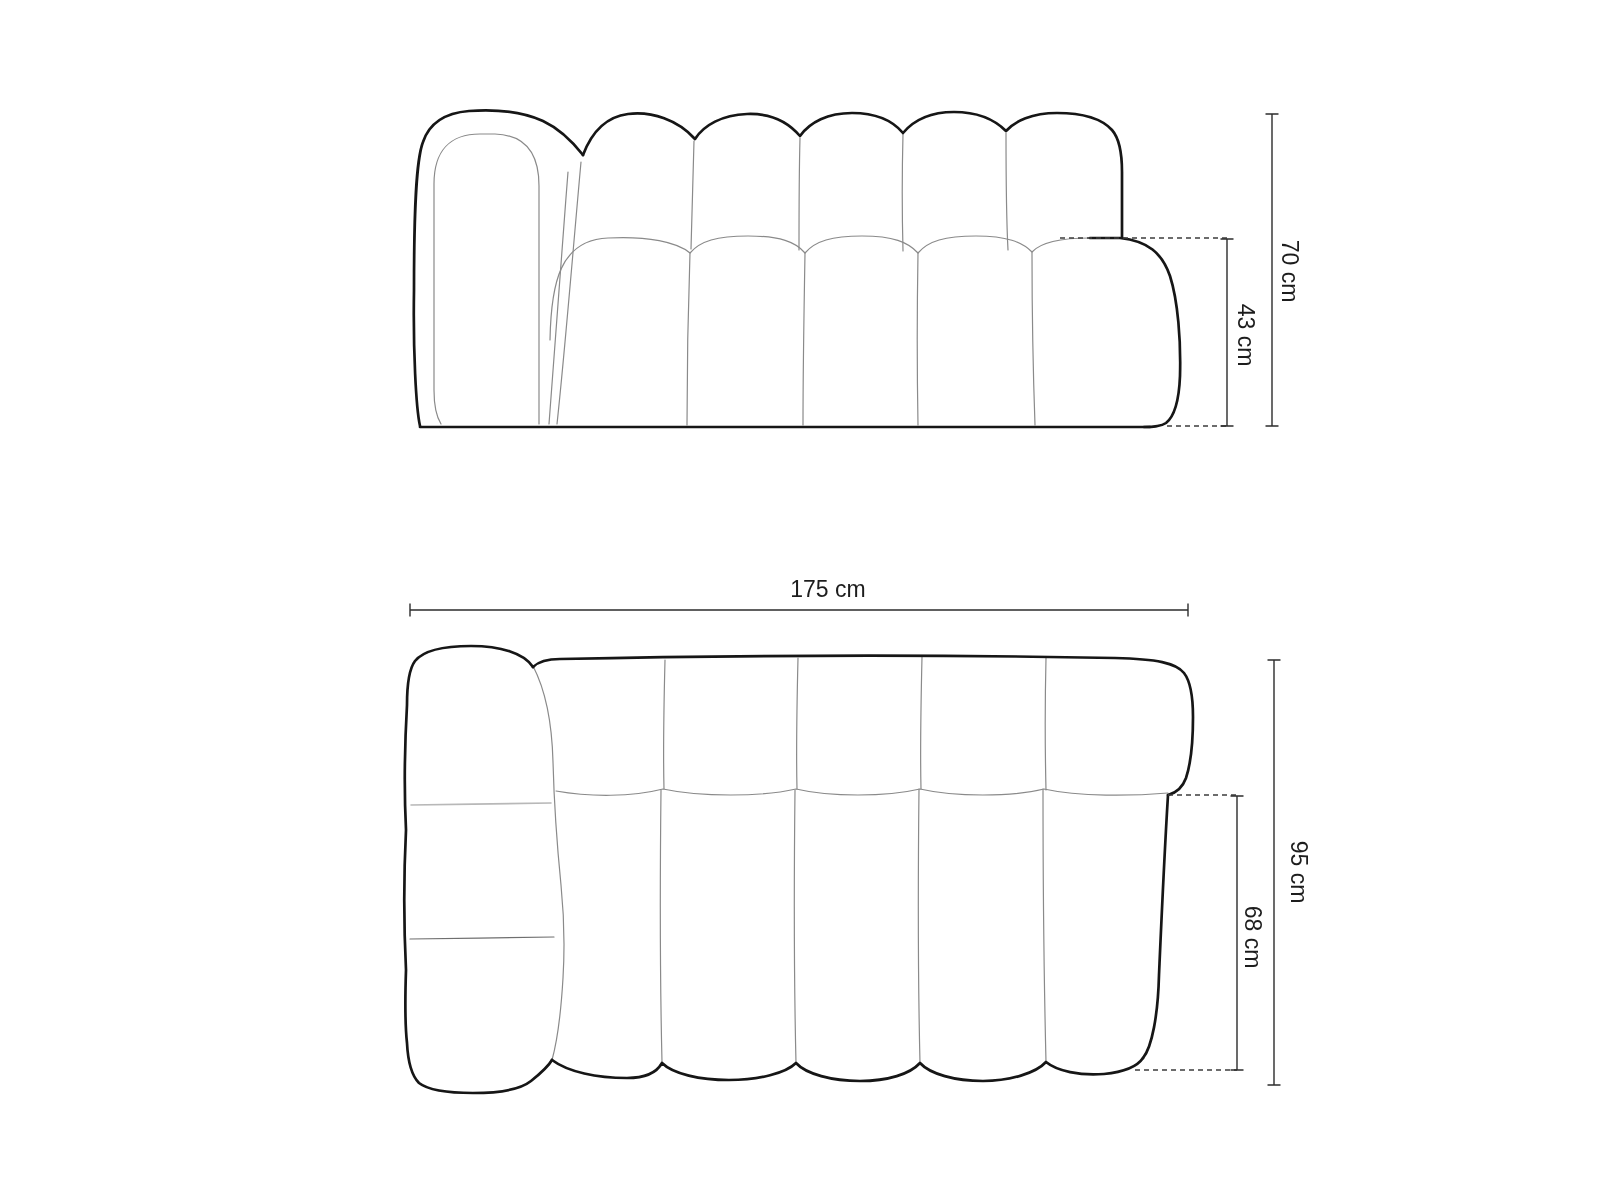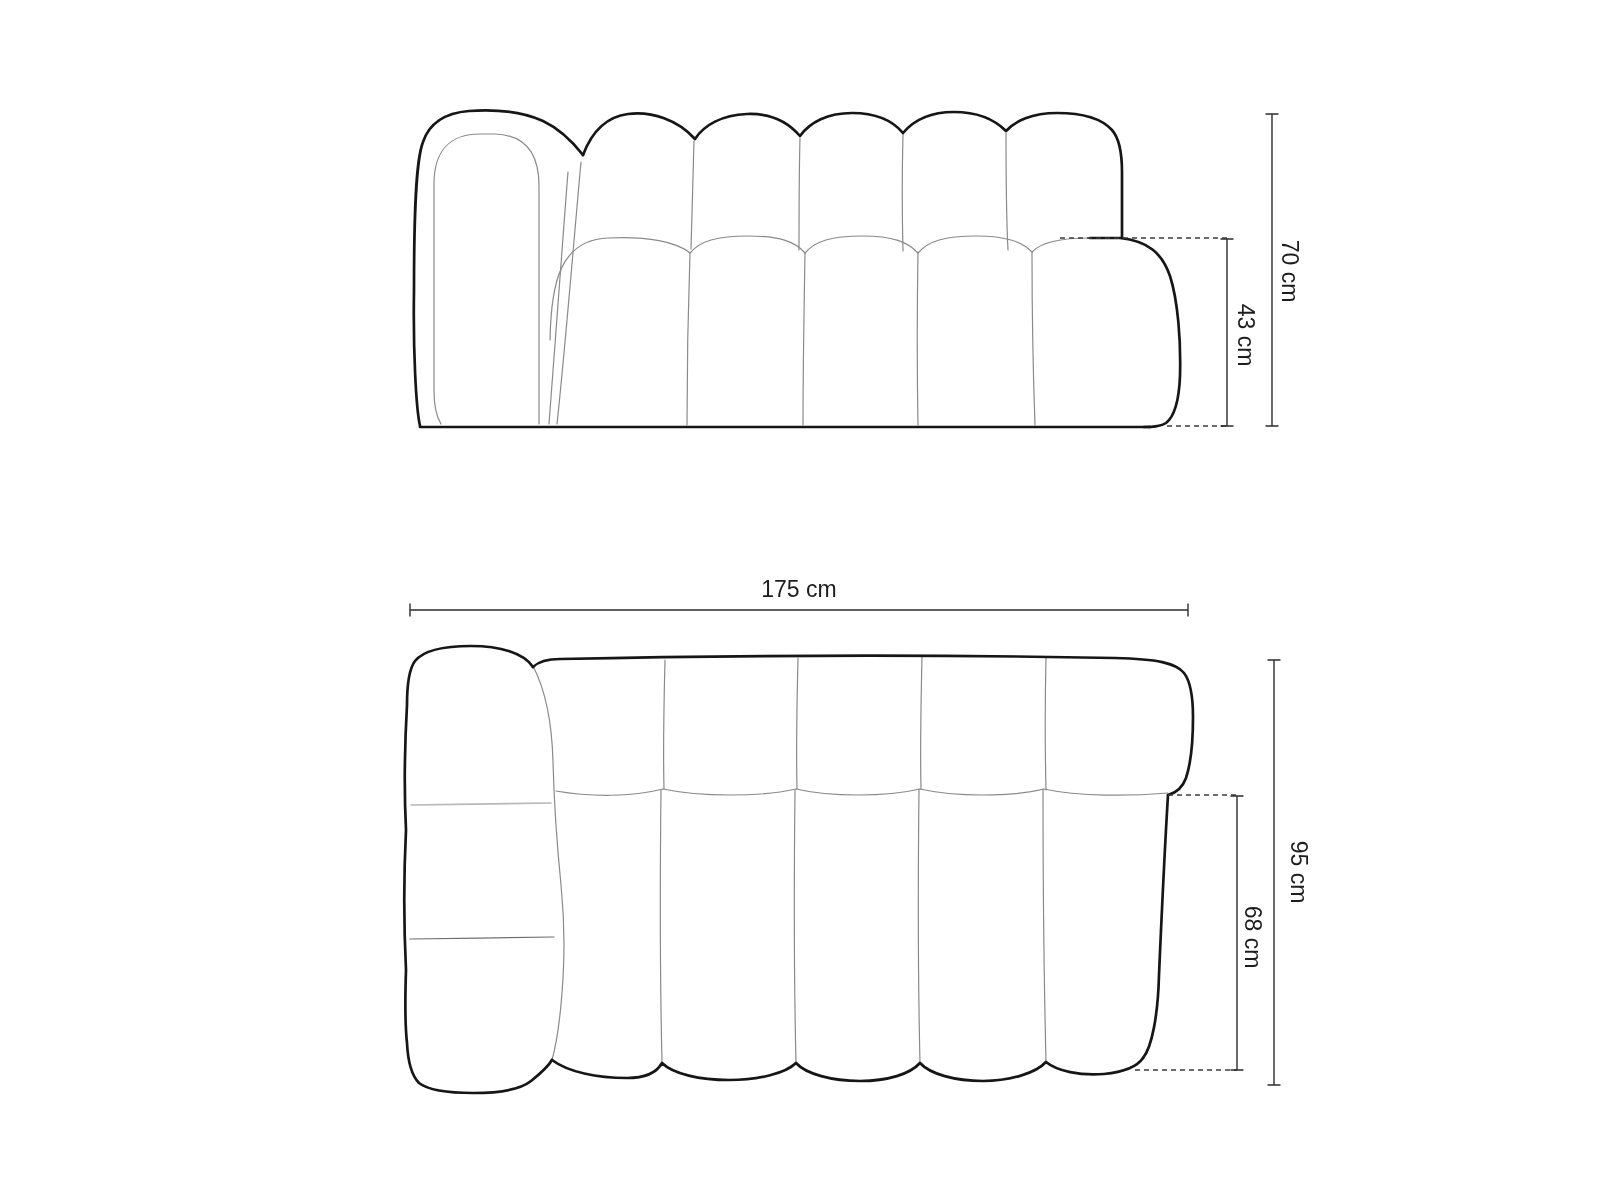--- a/index.html
+++ b/index.html
@@ -88,19 +88,19 @@
       <g>
         <path class="dim-line" d="M 1274 660 V 1085 M 1267.5 660 H 1280.5 M 1267.5 1085 H 1280.5"></path>
       </g>
     </g>
   </svg>
 
   <div class="dim-label vertical" style="left:1230px;top:257px;">70 cm</div>
 
   <div class="dim-label vertical" style="left:1186px;top:321px;">43 cm</div>
 
-  <div class="dim-label" style="left:739px;top:575px;">175 cm</div>
+  <div class="dim-label" style="left:768px;top:575px;">175 cm</div>
 
   <div class="dim-label vertical" style="left:1239px;top:858px;">95 cm</div>
 
   <div class="dim-label vertical" style="left:1193px;top:923px;">68 cm</div>
 
 </div>
 
 </body></html>

